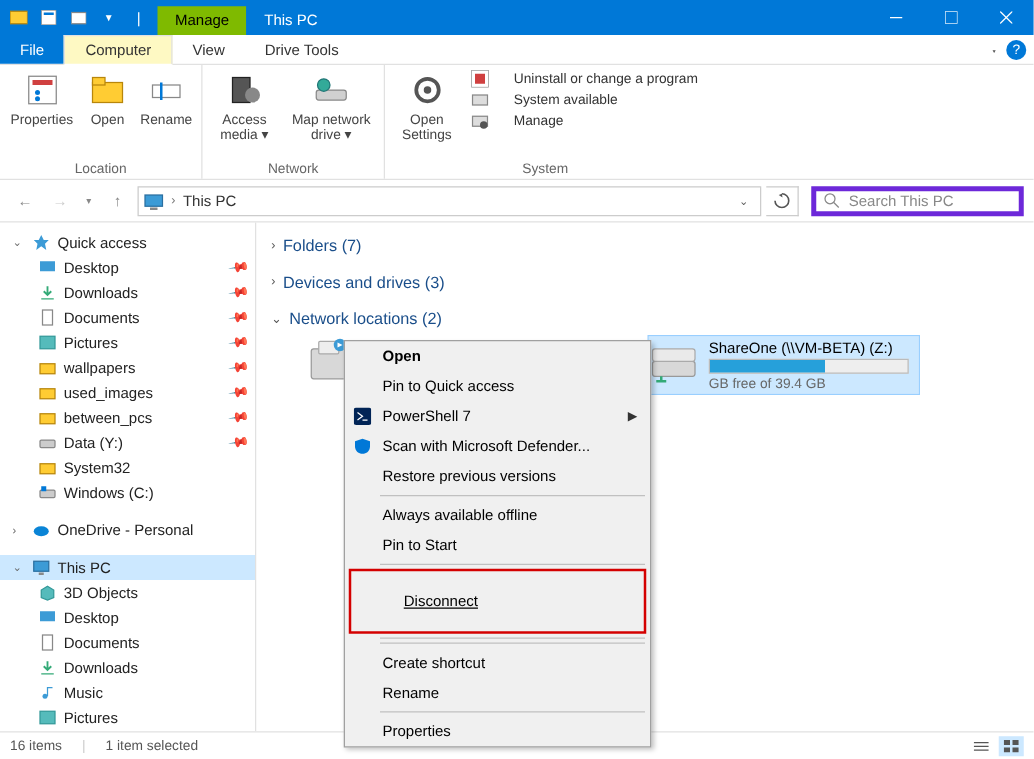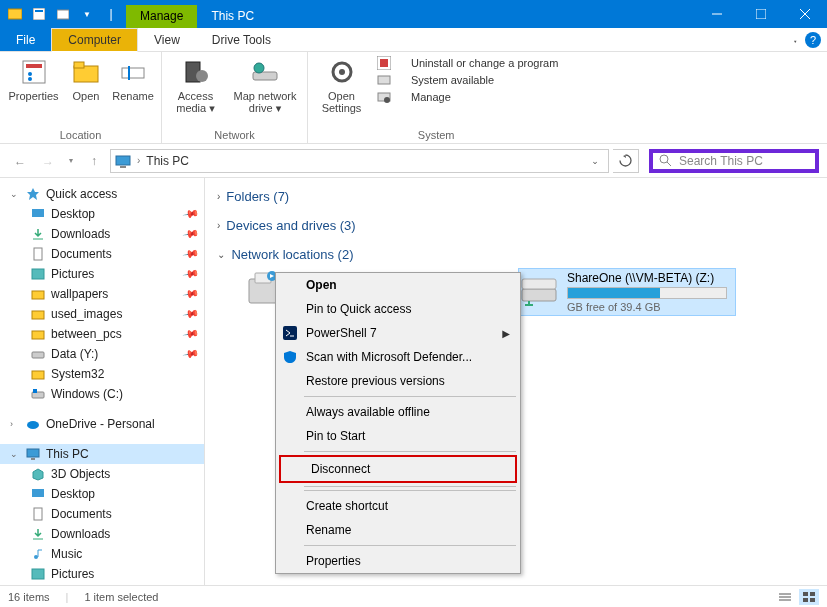--- a/index.html
+++ b/index.html
@@ -14,21 +14,21 @@
   .titletab.manage { background: #7fba00; color: #000; }
   .titletab.active { background: #0078d7; color: #fff; }
   .titlebar .spacer { flex: 1; }
   .win-controls { display: flex; }
   .win-btn { width: 44px; display: flex; align-items: center; justify-content: center; font-size: 10px; color:#fff; }
 
   
   .ribbon-tabs { height: 24px; display: flex; align-items: stretch; border-bottom: 1px solid #e1e1e1; }
   .file-tab { background: #0078d7; color: #fff; padding: 4px 16px; font-size: 12px; display:flex;align-items:center;}
   .rtab { padding: 4px 16px; font-size: 12px; color: #333; display:flex;align-items:center;}
-  .rtab.active { border: 1px solid #e1e1e1; border-bottom: 1px solid #fff; background:#eab308; margin-bottom:-1px;}
+  .rtab.active { border: 1px solid #e1e1e1; border-bottom: 1px solid #fff; background:#fef9c3; margin-bottom:-1px;}
   .ribbon-right { margin-left:auto; display:flex; align-items:center; padding-right:6px; gap:8px;}
   .ribbon-right .chev { color:#555; font-size:10px;}
   .helpq { width:16px;height:16px;border-radius:50%;background:#0078d7;color:#fff;display:flex;align-items:center;justify-content:center;font-size:11px;}
 
   
   .ribbon { height: 92px; background: #fff; border-bottom: 1px solid #e1e1e1; display: flex; }
   .rgroup { border-right: 1px solid #e1e1e1; display:flex;flex-direction:column;align-items:center;justify-content:space-between;padding:4px 6px 2px;}
   .rgroup-items { display:flex; align-items:flex-start; gap:6px; }
   .ritm { display:flex;flex-direction:column;align-items:center;gap:2px;width:55px;font-size:11px;color:#444;text-align:center;line-height:1.1;}
   .ritm .icn { width:32px;height:32px;display:flex;align-items:center;justify-content:center;}
@@ -74,21 +74,21 @@
   .subtext{color:#666;font-size:11px;}
 
   
   .ctxmenu { position:absolute; left:275px; top:272px; width:246px; background:#f0f0f0; border:1px solid #a0a0a0; box-shadow:2px 2px 4px rgba(0,0,0,.25); z-index:50;}
   .ctx-item { display:flex;align-items:center;height:24px;padding:0 14px 0 30px;font-size:12px;color:#000;position:relative;}
   .ctx-item.bold { font-weight:bold; }
   .ctx-item .cicn{position:absolute;left:6px;width:16px;height:16px;display:flex;align-items:center;justify-content:center;}
   .ctx-item .arrow{position:absolute;right:10px;font-size:10px;color:#333;}
   .ctx-sep { height:1px;background:#c0c0c0;margin:3px 4px 3px 28px;}
   .ctx-hl { border:2px solid #d40000; margin:1px 3px; }
-  .ctx-hl .ctx-item{margin:0;}
+  .ctx-hl .ctx-item{margin:12px;text-decoration:underline;}
   
   
   .status { position:absolute; left:0; right:0; bottom:0; height:22px; border-top:1px solid #e1e1e1; display:flex;align-items:center;padding:0 8px;font-size:11px;color:#555;gap:16px;}
   .status .views{margin-left:auto;display:flex;gap:4px;}
   .view-btn{width:20px;height:16px;border:1px solid transparent;display:flex;align-items:center;justify-content:center;}
   .view-btn.active{background:#cce8ff;}
 
   
   svg { display:block; }
 </style>

